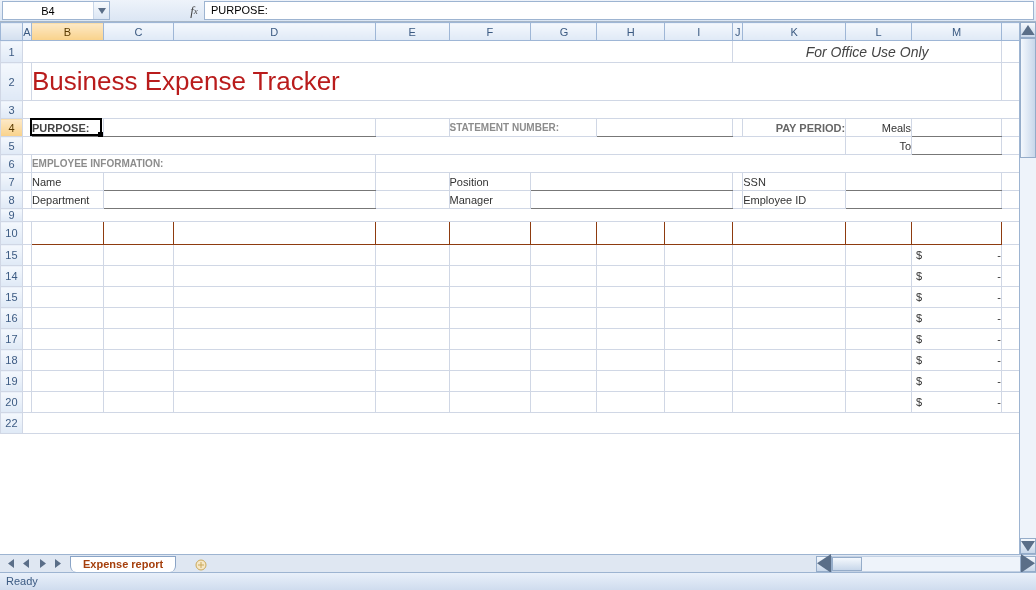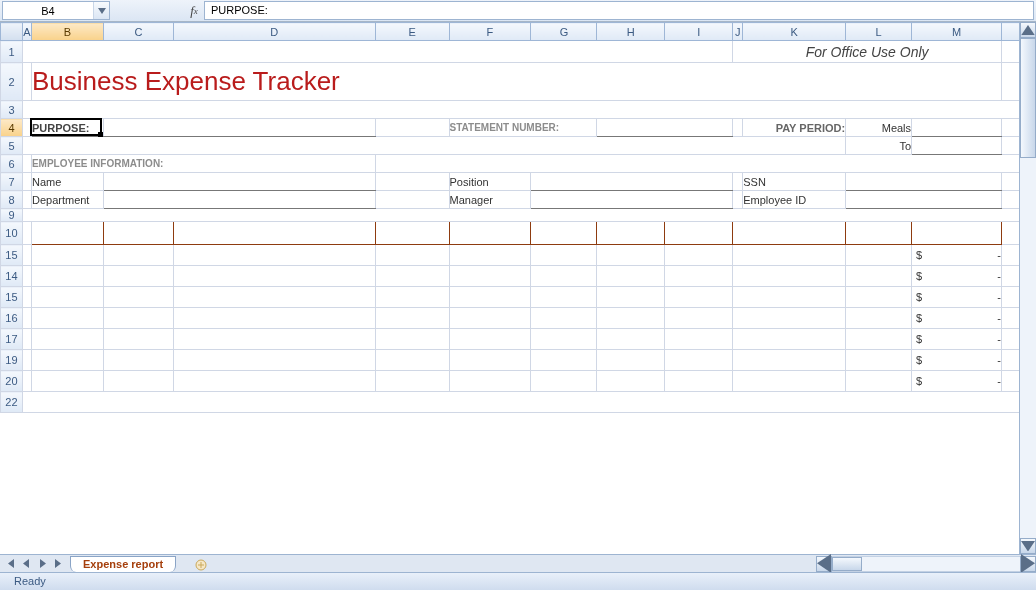--- a/index.html
+++ b/index.html
@@ -299,21 +299,21 @@
   border: 1px solid #95acc9;
 }
 .status-bar {
   position: absolute;
   left: 0; right: 0; bottom: 0;
   height: 18px;
   background: linear-gradient(#e9f0fa,#cfdcee);
   border-top: 1px solid #9db4d1;
   font-size: 11px;
   color: #3b5a82;
-  padding: 2px 14px;
+  padding: 2px 6px;
 }
 
 .vscroll {
   position: absolute;
   top: 22px; right: 0; bottom: 36px;
   width: 17px;
   background: #dfe7f2;
   border-left: 1px solid #9db4d1;
   display: flex;
   flex-direction: column;
@@ -562,20 +562,36 @@
           <td class="cell alt"></td>
           <td class="cell alt"></td>
           <td class="cell alt"></td>
           <td class="cell alt"></td>
           <td class="cell alt"></td>
           <td class="cell alt"></td>
           <td class="cell alt"></td>
           <td class="cell alt" colspan="2"></td>
           <td class="cell alt"></td>
   <td class="cell alt totcell"><span class="cur">$</span><span>-</span></td>
+  <td class="cell"></td>
+</tr>
+<tr class="dr">
+  <td class="rowhdr">18</td>
+  <td class="cell"></td>
+  <td class="cell"></td>
+          <td class="cell"></td>
+          <td class="cell"></td>
+          <td class="cell"></td>
+          <td class="cell"></td>
+          <td class="cell"></td>
+          <td class="cell"></td>
+          <td class="cell"></td>
+          <td class="cell" colspan="2"></td>
+          <td class="cell"></td>
+  <td class="cell totcell"><span class="cur">$</span><span>-</span></td>
   <td class="cell"></td>
 </tr>
 <tr class="dr">
   <td class="rowhdr">19</td>
   <td class="cell"></td>
   <td class="cell alt"></td>
           <td class="cell alt"></td>
           <td class="cell alt"></td>
           <td class="cell alt"></td>
           <td class="cell alt"></td>

